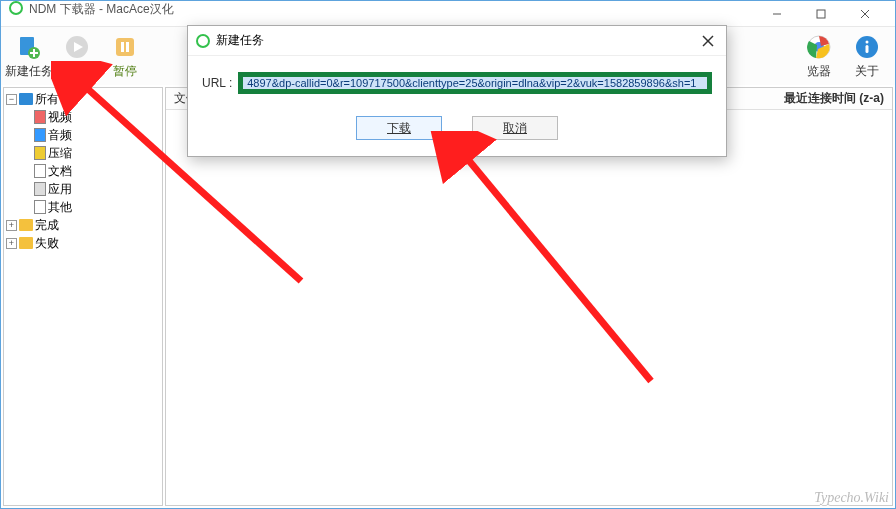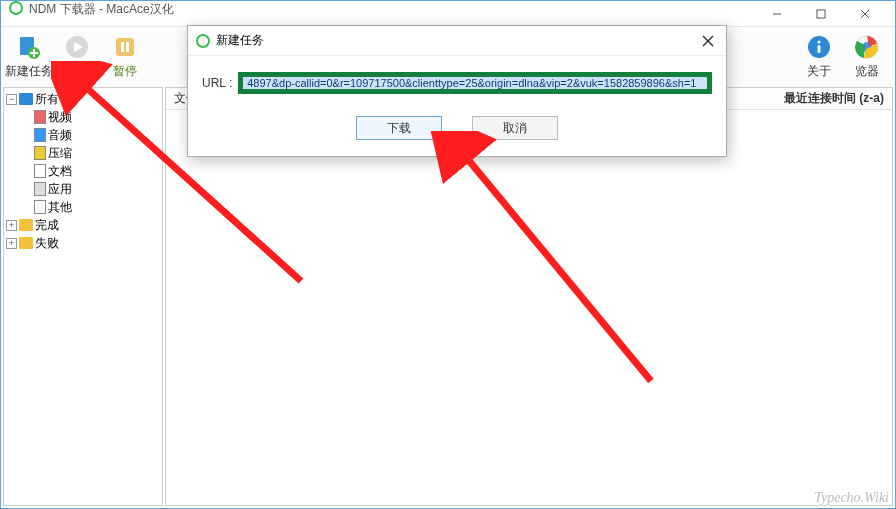--- a/index.html
+++ b/index.html
@@ -28,21 +28,21 @@
 .colr{margin-left:auto;font-weight:bold;}
 .dialog{position:absolute;left:186px;top:24px;width:540px;background:#fff;border:1px solid #aaa;box-shadow:2px 4px 14px rgba(0,0,0,.25);}
 .dlg-title{height:30px;display:flex;align-items:center;padding:0 8px;border-bottom:1px solid #eee;}
 .dlg-title .logo{width:14px;height:14px;border-radius:50%;border:2px solid #33c14c;margin-right:6px;}
 .dlg-close{margin-left:auto;width:20px;height:20px;display:flex;align-items:center;justify-content:center;}
 .dlg-body{padding:16px 14px;}
 .url-row{display:flex;align-items:center;gap:6px;}
 .url-row label{color:#333;}
 .url-row input{flex:1;height:22px;border:5px solid #15803d;padding:0 4px;background:#cfe3f8;color:#0b3c7a;font-size:11px;}
 .dlg-btns{display:flex;justify-content:center;gap:30px;margin-top:22px;}
-.dlg-btn{width:86px;height:24px;border:1px solid #bbb;background:#f5f5f5;display:flex;align-items:center;justify-content:center;color:#333;cursor:pointer;}
+.dlg-btn{width:86px;height:24px;border:1px solid #bbb;background:#f5f5f5;display:flex;align-items:center;justify-content:center;color:#333;cursor:pointer;text-decoration:underline;}
 .dlg-btn:first-child{border-color:#6ca7e2;background:#eef6ff;}
 .watermark{position:absolute;right:6px;bottom:2px;color:#bbb;font-style:italic;font-size:14px;font-family:Georgia,serif;text-shadow:0 1px 0 #fff;}
 svg.arrow{position:absolute;pointer-events:none;}
 </style>
 </head>
 <body>
 
 <div class="titlebar">
   <span class="logo"></span>
   <span class="title">NDM 下载器 - MacAce汉化</span>
@@ -94,38 +94,38 @@
           <rect x="9" y="8" width="3" height="10" fill="#fff"></rect>
           <rect x="14" y="8" width="3" height="10" fill="#fff"></rect>
         </svg>
       </span>
     <span>暂停</span>
   </div>
   <div class="tspacer"></div>
   <div class="tbtn">
     <span class="ic">
         <svg width="26" height="26" viewBox="0 0 26 26">
-          <circle cx="13" cy="13" r="11" fill="#2d89d6"></circle>
-          <circle cx="13" cy="8" r="1.5" fill="#fff"></circle>
-          <rect x="11.5" y="11" width="3" height="8" rx="1.5" fill="#fff"></rect>
-        </svg>
-      </span>
-    <span>关于</span>
-  </div>
-  <div class="tbtn">
-    <span class="ic">
-        <svg width="26" height="26" viewBox="0 0 26 26">
           <circle cx="13" cy="13" r="11" fill="#fff" stroke="#d0d0d0"></circle>
           <circle cx="13" cy="13" r="5" fill="#4c8bf5"></circle>
           <path d="M13 2 A11 11 0 0 1 23 10 L15 12 Z" fill="#e04a3f"></path>
           <path d="M23 10 A11 11 0 0 1 10 24 L12 15 Z" fill="#f7c11f"></path>
           <path d="M10 24 A11 11 0 0 1 3 7 L11 11 Z" fill="#33a853"></path>
         </svg>
       </span>
     <span>览器</span>
+  </div>
+  <div class="tbtn">
+    <span class="ic">
+        <svg width="26" height="26" viewBox="0 0 26 26">
+          <circle cx="13" cy="13" r="11" fill="#2d89d6"></circle>
+          <circle cx="13" cy="8" r="1.5" fill="#fff"></circle>
+          <rect x="11.5" y="11" width="3" height="8" rx="1.5" fill="#fff"></rect>
+        </svg>
+      </span>
+    <span>关于</span>
   </div>
 </div>
 
 <div class="main">
   <div class="sidebar">
     <div class="tree-row">
         <span class="exp">−</span>
         <span class="folder-ic blue"></span>
         <span>所有</span>
       </div>

